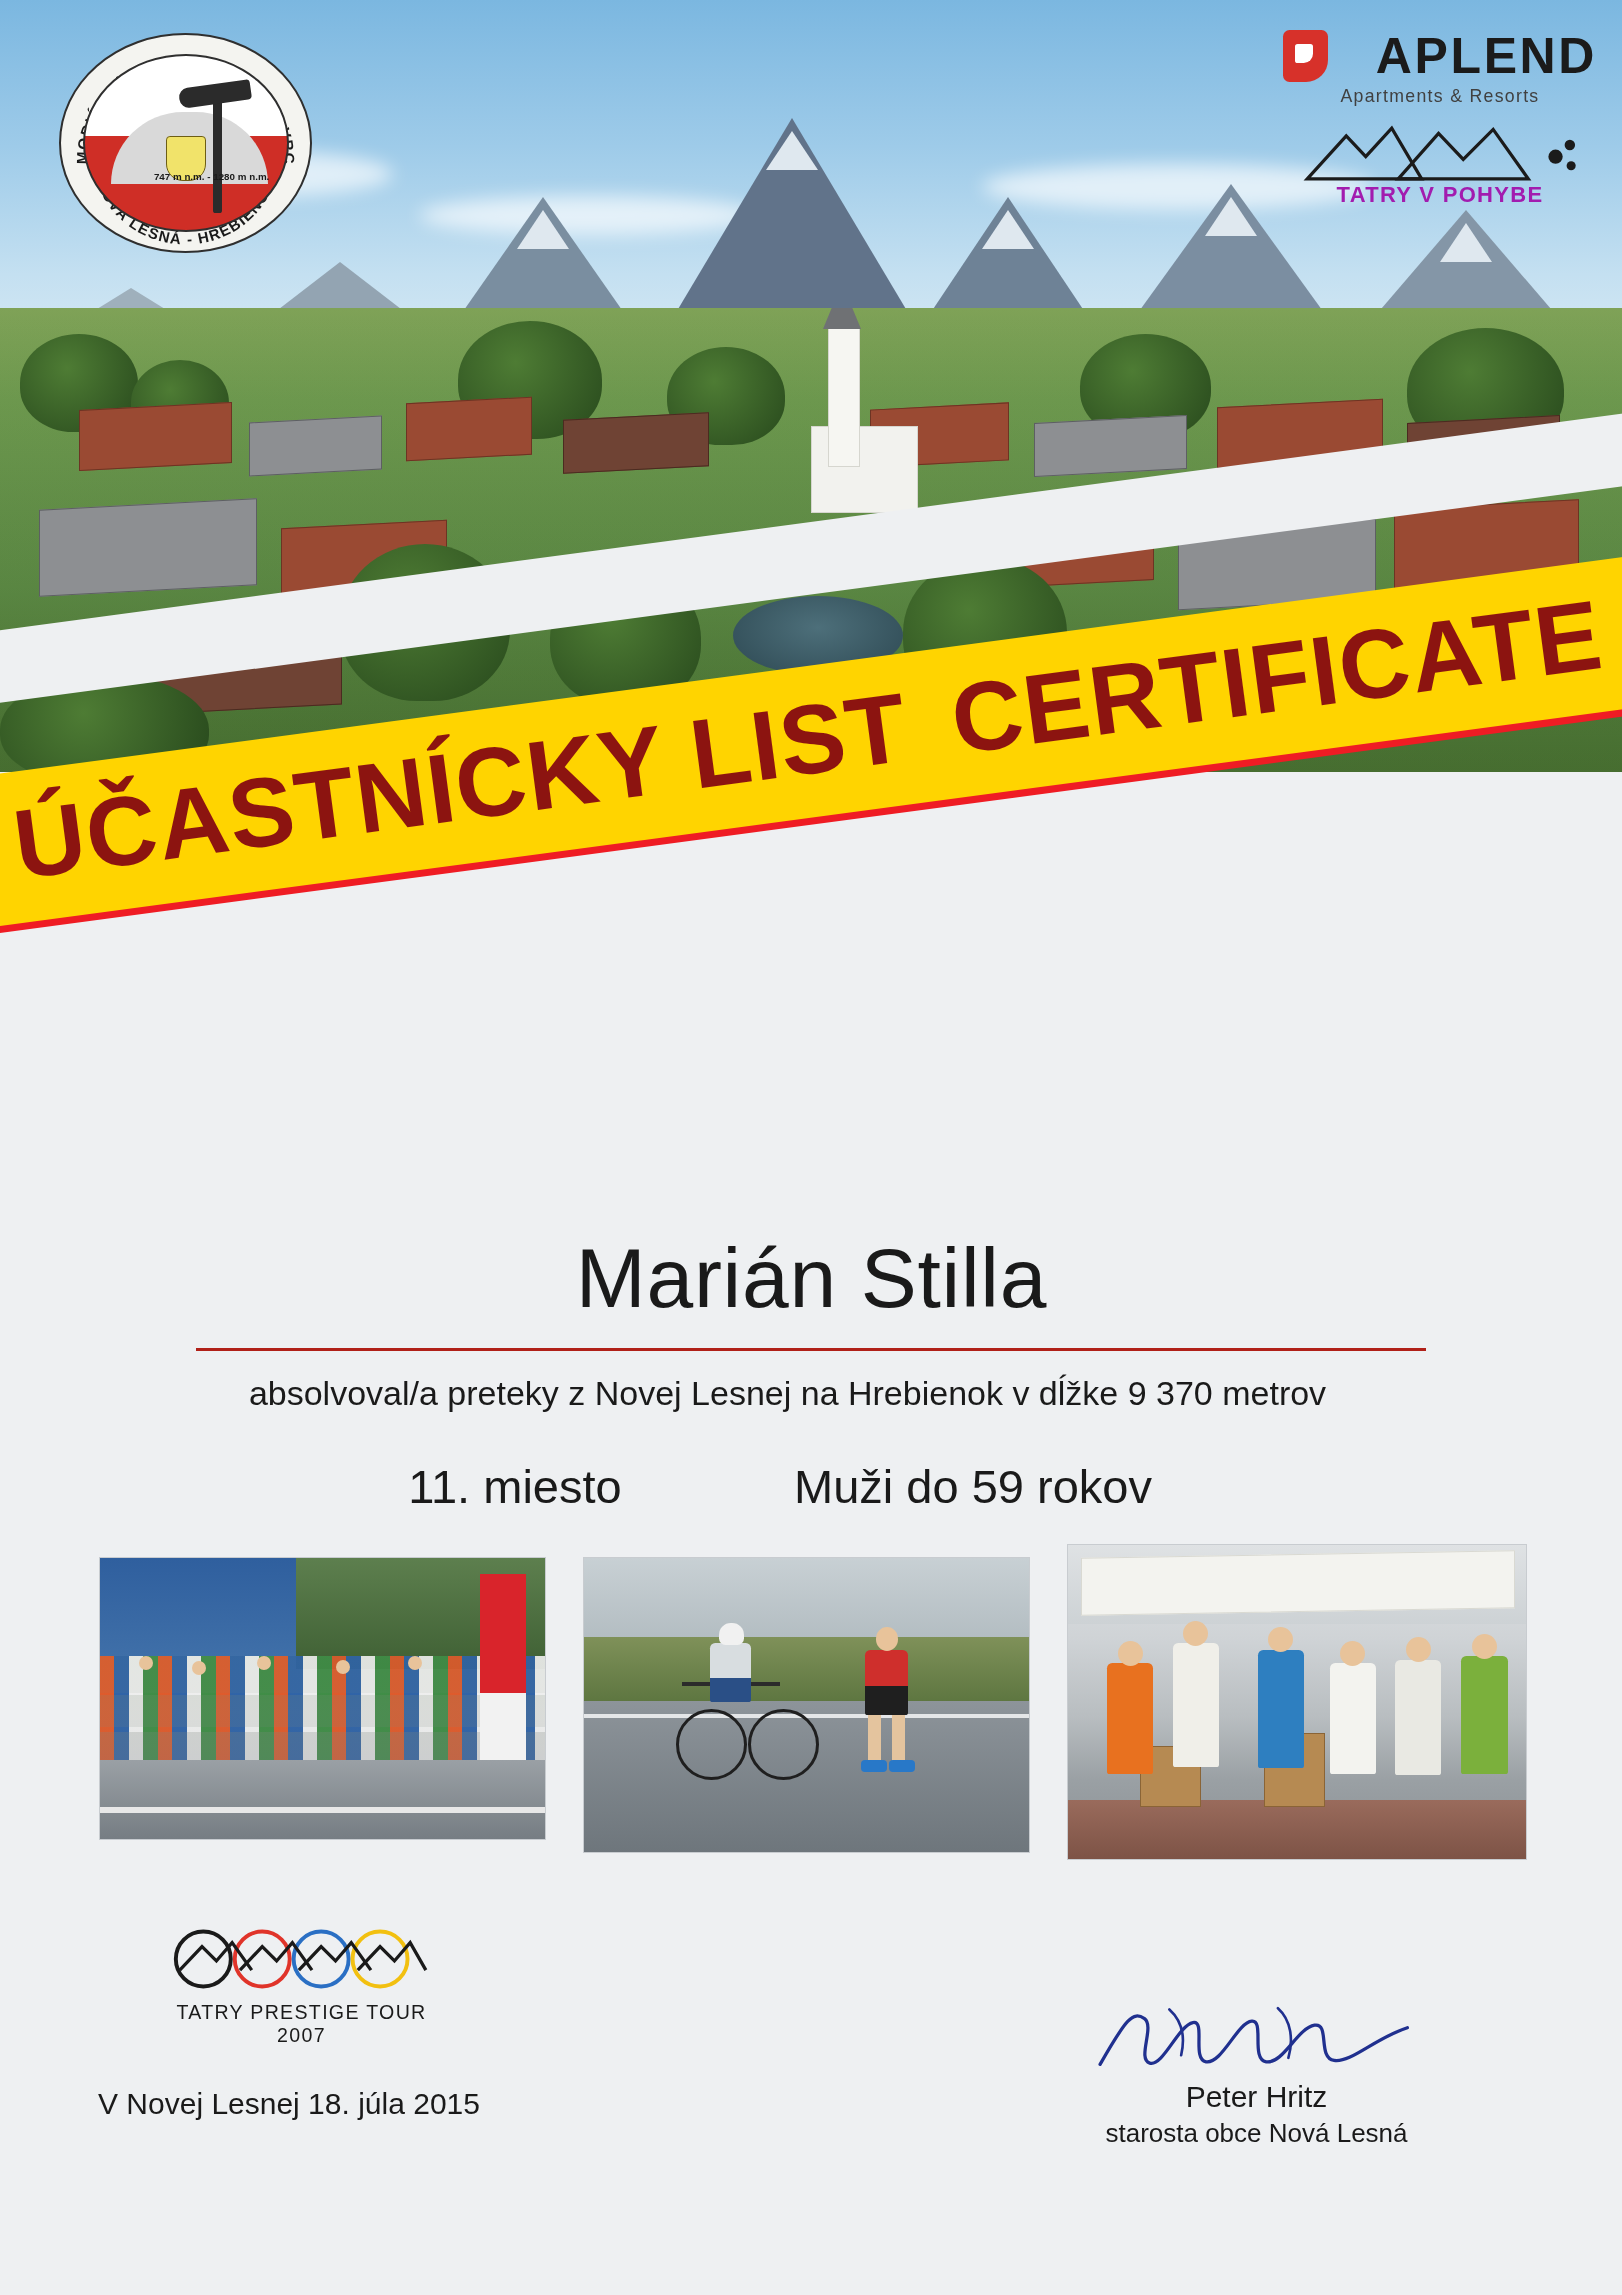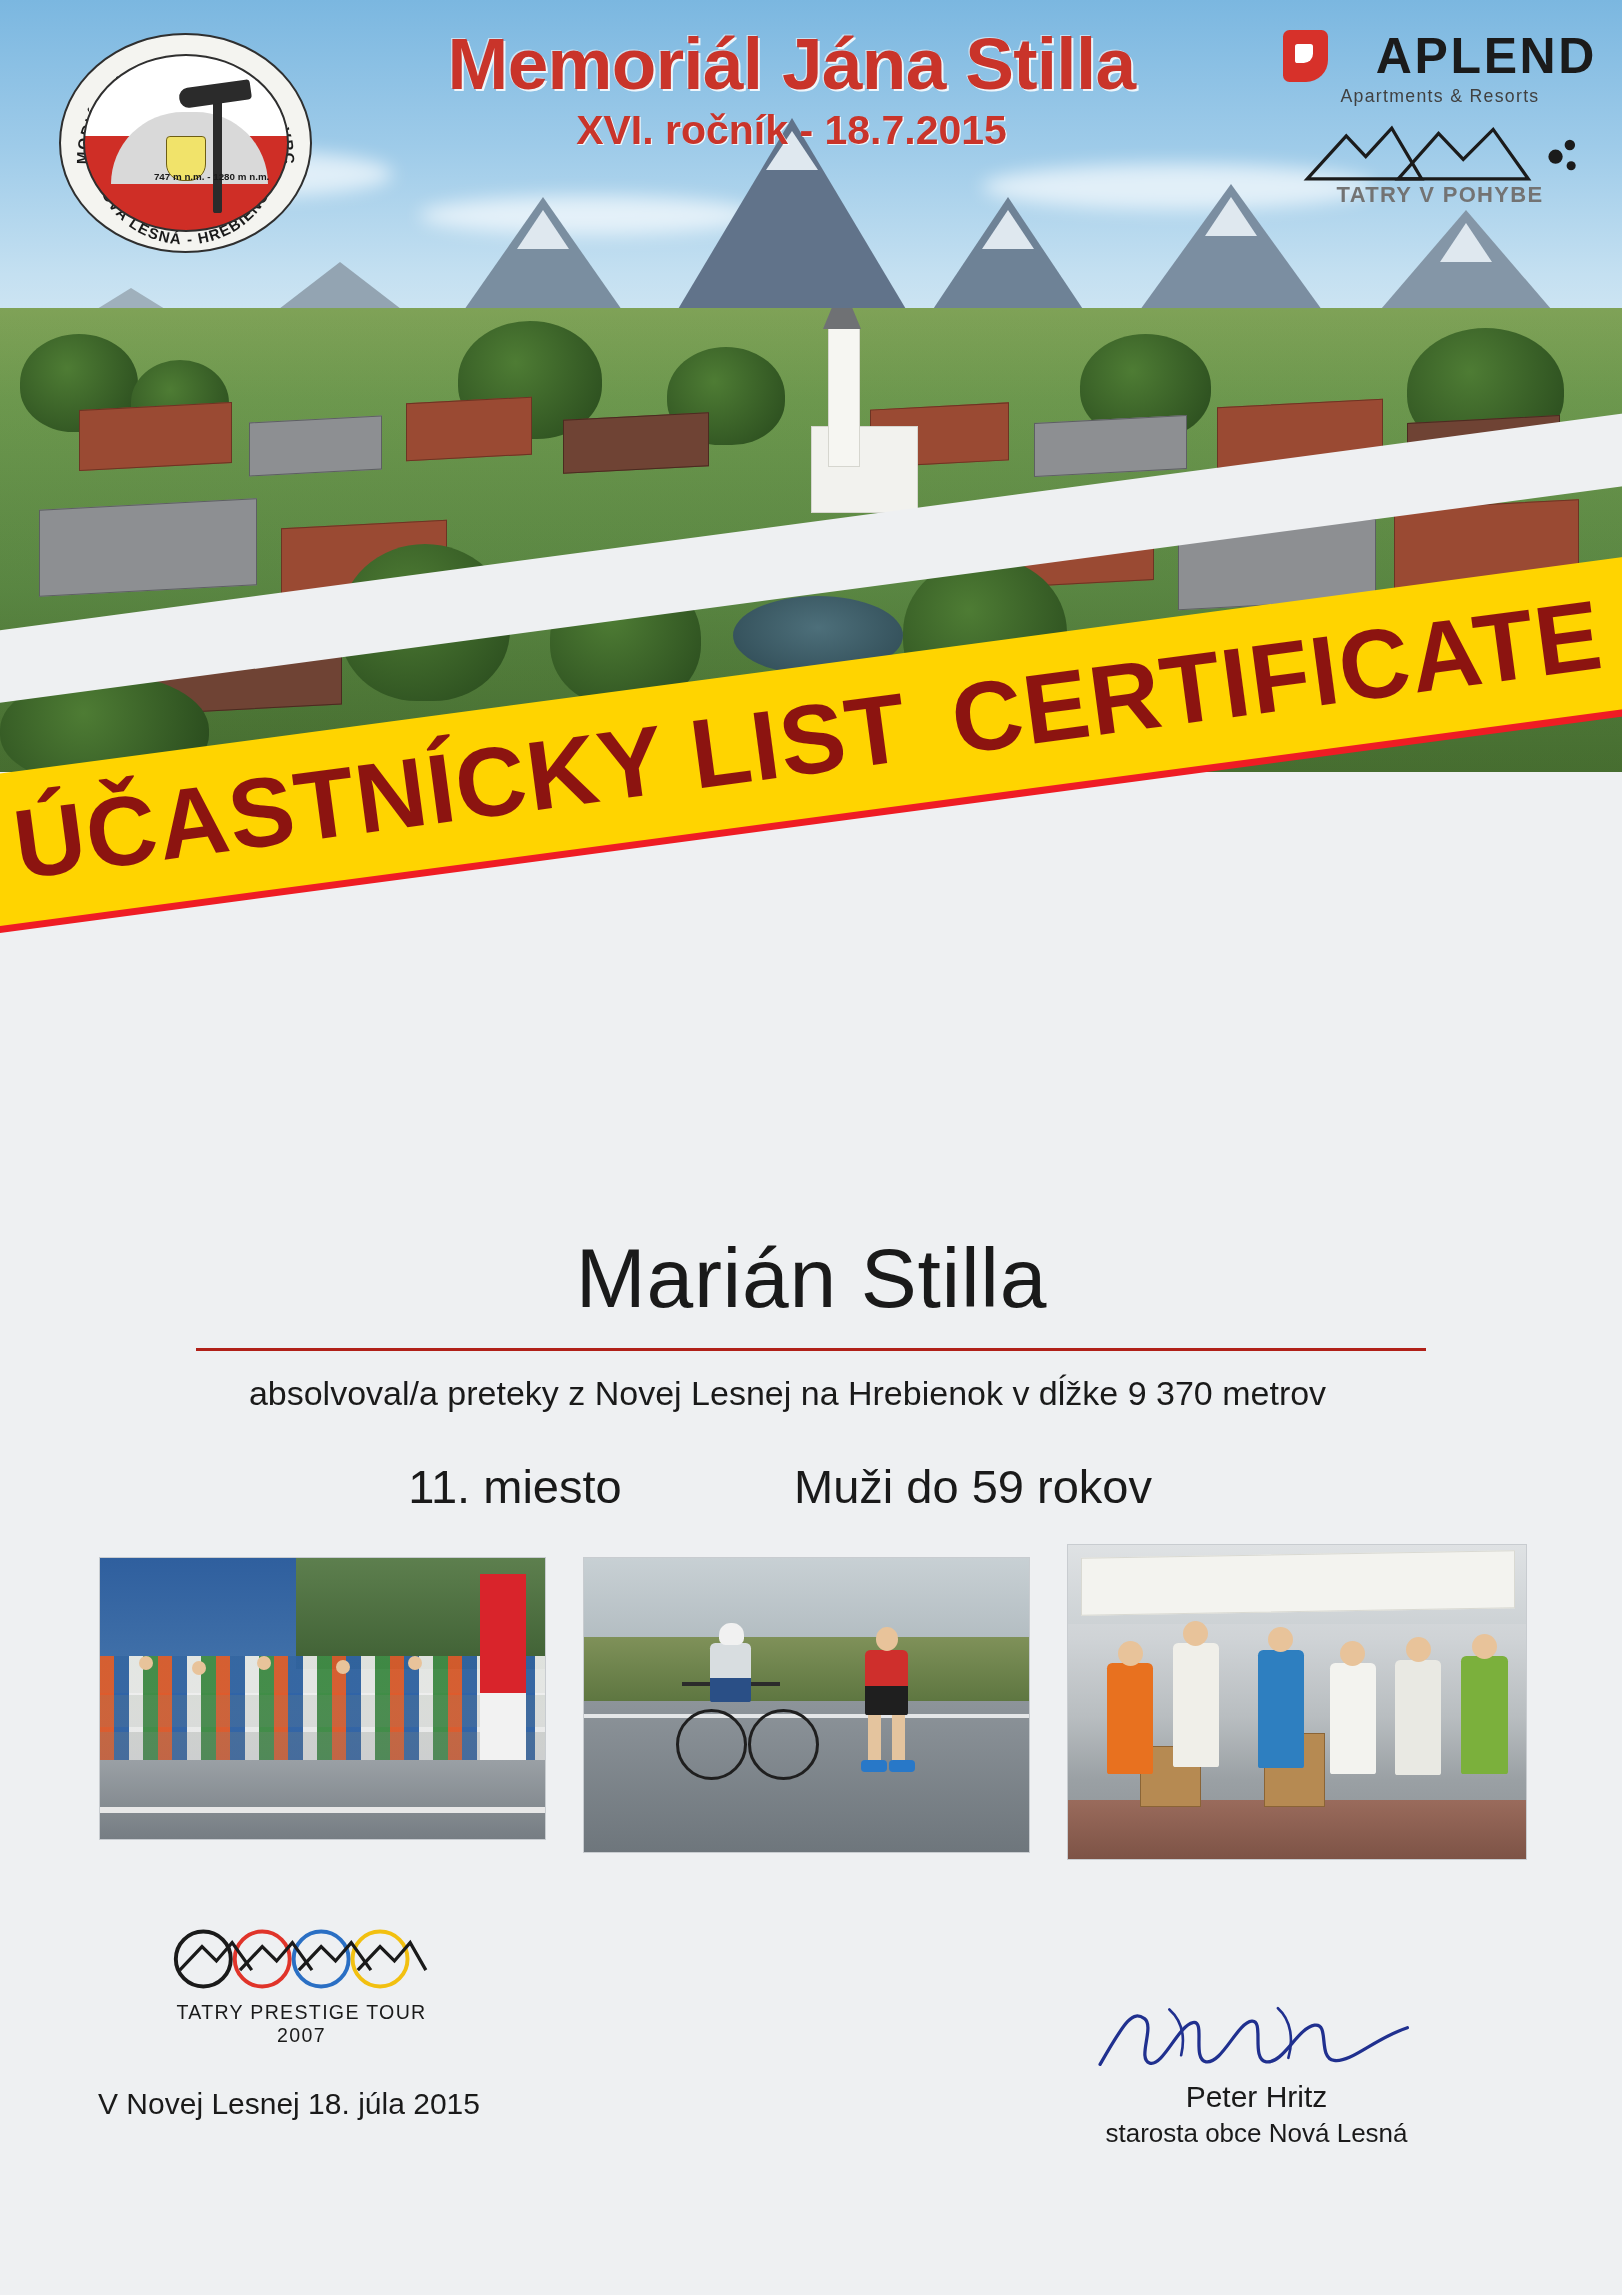--- a/index.html
+++ b/index.html
@@ -237,21 +237,21 @@
   }
   .tatry-logo {
     margin-top: 11.8px;
     position:relative;
     height: 98px;
   }
   .tatry-peaks {
     width: 281px; height: 65px; margin: 0 auto;
   }
   .tatry-text {
-    font-size: 22px; font-weight:bold; color:#737373; letter-spacing: 1.3px; margin-top:-3.9px;
+    font-size: 22px; font-weight:bold; color:#a21caf; letter-spacing: 1.3px; margin-top:-3.9px;
   }
 
   
   .banner-wrap {
     position:absolute;
     left: -79px; top: 674px;
     width: 1806px; height: 419px;
     z-index: 20;
     transform: rotate(-7.6deg);
     transform-origin: left center;
@@ -502,24 +502,20 @@
       </div>
       <div class="inner">
         <div class="emblem-hill"></div>
         <div class="emblem-shield"></div>
         <div class="emblem-axe"></div>
         <div class="emblem-alt">747 m n.m. - 1280 m n.m.</div>
       </div>
     </div>
   </div>
 
-  <div class="title-block">
-    <div class="main-title">Memoriál Jána Stilla</div>
-    <div class="sub-title">XVI. ročník - 18.7.2015</div>
-  </div>
 
   <div class="sponsor">
     <div class="aplend-row">
       <div class="aplend-mark"></div>
       <div>
         <div class="aplend-name">APLEND</div>
       </div>
     </div>
     <div class="aplend-sub">Apartments &amp; Resorts</div>
     <div class="tatry-logo">

